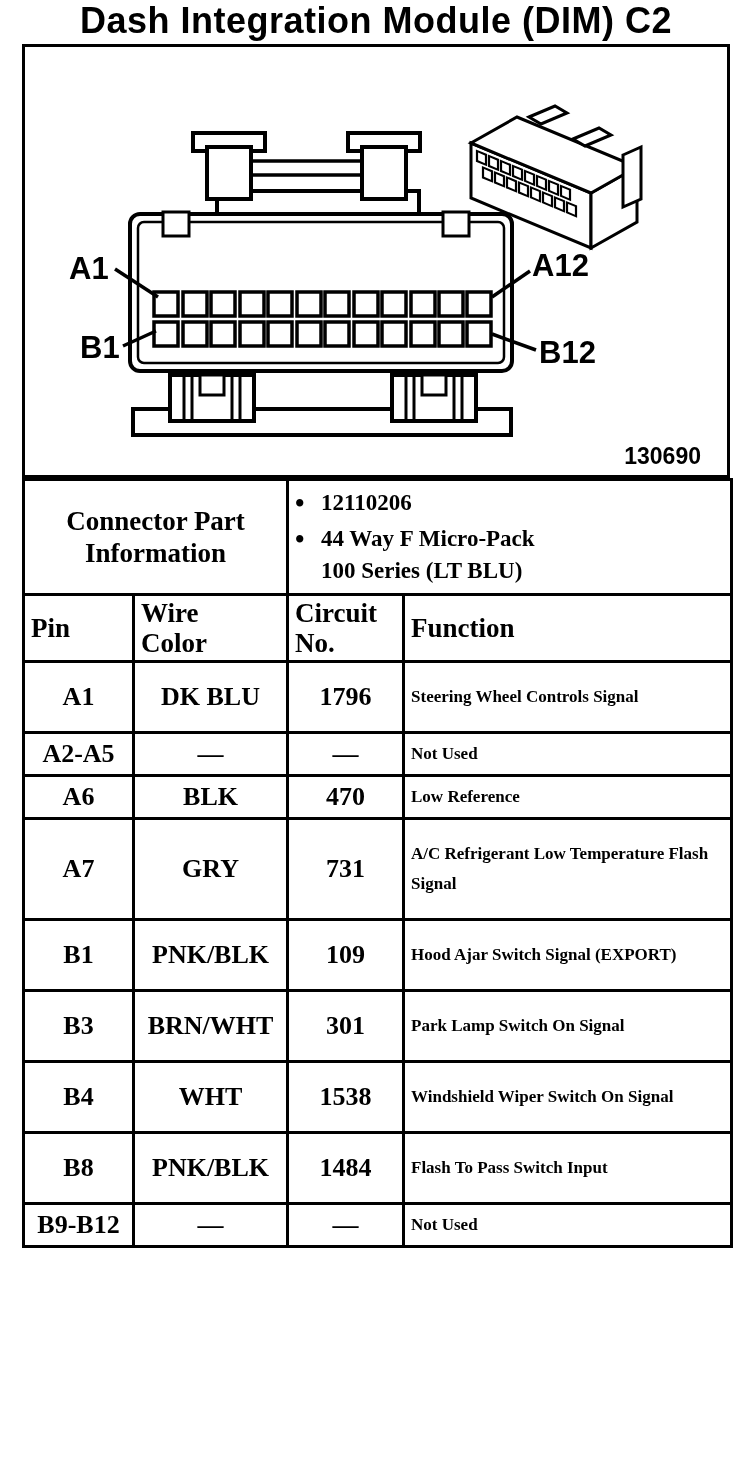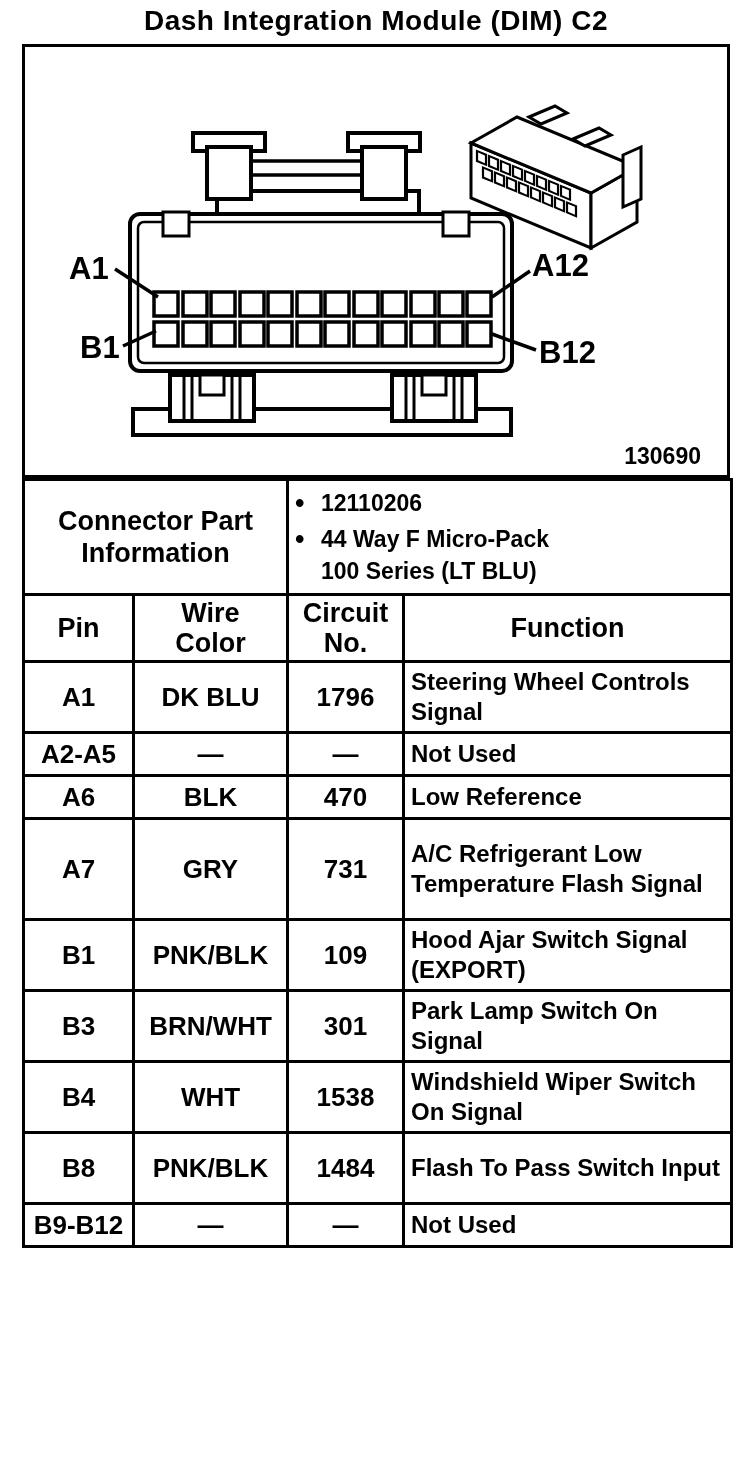--- a/index.html
+++ b/index.html
@@ -2,64 +2,64 @@
 <html><head>
 <meta charset="utf-8">
 <style>
   html, body { margin:0; padding:0; background:#ffffff; }
   body {
     width:752px; height:1478px; position:relative; overflow:hidden;
     font-family:"Liberation Sans", sans-serif; color:#000;
   }
   .page-title {
     position:absolute; top:2px; left:0; width:752px;
-    text-align:center; font-size:28px; font-weight:bold; line-height:38px;
+    text-align:center; font-size:36px; font-weight:bold; line-height:38px;
     letter-spacing:0.5px;
   }
   .diagram-box {
     position:absolute; left:22px; top:44px;
     width:702px; height:428px; border:3px solid #000; background:#fff;
   }
   .diagram-box svg { display:block; width:702px; height:428px; }
   svg text { font-family:"Liberation Sans", sans-serif; fill:#000; }
   svg .lbl { font-size:31px; font-weight:bold; }
   svg .fig { font-size:23px; font-weight:600; }
   svg line { stroke:#000; }
 
   table.pinout {
     position:absolute; left:22px; top:478px; width:708px;
-    border-collapse:collapse; table-layout:fixed; background:#fff;
+    border-collapse:collapse; table-layout:fixed; background:#fff;font-family:Liberation Serif, serif;
   }
   table.pinout th, table.pinout td {
     border:3px solid #000; padding:2px 6px; vertical-align:middle;
   }
   col.c-pin     { width:110px; }
   col.c-wire    { width:154px; }
   col.c-circuit { width:116px; }
   col.c-func    { width:328px; }
 
   tr.part-info-row td { height:104px; }
   .part-info-label {
     text-align:center; font-size:27px; font-weight:bold; line-height:32px;
   }
   .part-info-details { padding-left:42px; }
   .bullet-item { display:flex; align-items:flex-start; margin:4px 0; }
   .bullet-glyph { font-size:27px; font-weight:bold; line-height:32px; width:26px; }
   .bullet-text  { font-size:23px; font-weight:bold; line-height:32px; }
 
-  tr.header-row th { height:58px; text-align:center; font-size:27px; font-weight:bold; line-height:30px; }
+  tr.header-row th { height:58px; text-align:left; font-size:27px; font-weight:bold; line-height:30px; }
   .hdr-wrap  { display:inline-block; }
   .hdr-wire  { max-width:80px;  }
   .hdr-circ  { max-width:112px; }
 
   td.cell-pin, td.cell-wire, td.cell-circuit {
     text-align:center; font-size:26px; font-weight:600; line-height:30px;
   }
   td.cell-func {
-    text-align:left; font-size:24px; font-weight:600; line-height:30px;
+    text-align:left; font-size:17px; font-weight:600; line-height:30px;
     padding-left:12px; padding-right:6px;
   }
   tr.h1 td { height:36px; }
   tr.h2 td { height:64px; }
   tr.h3 td { height:94px; }
 </style>
 </head>
 <body>
 
 <div class="page-title">Dash Integration Module (DIM) C2</div>

